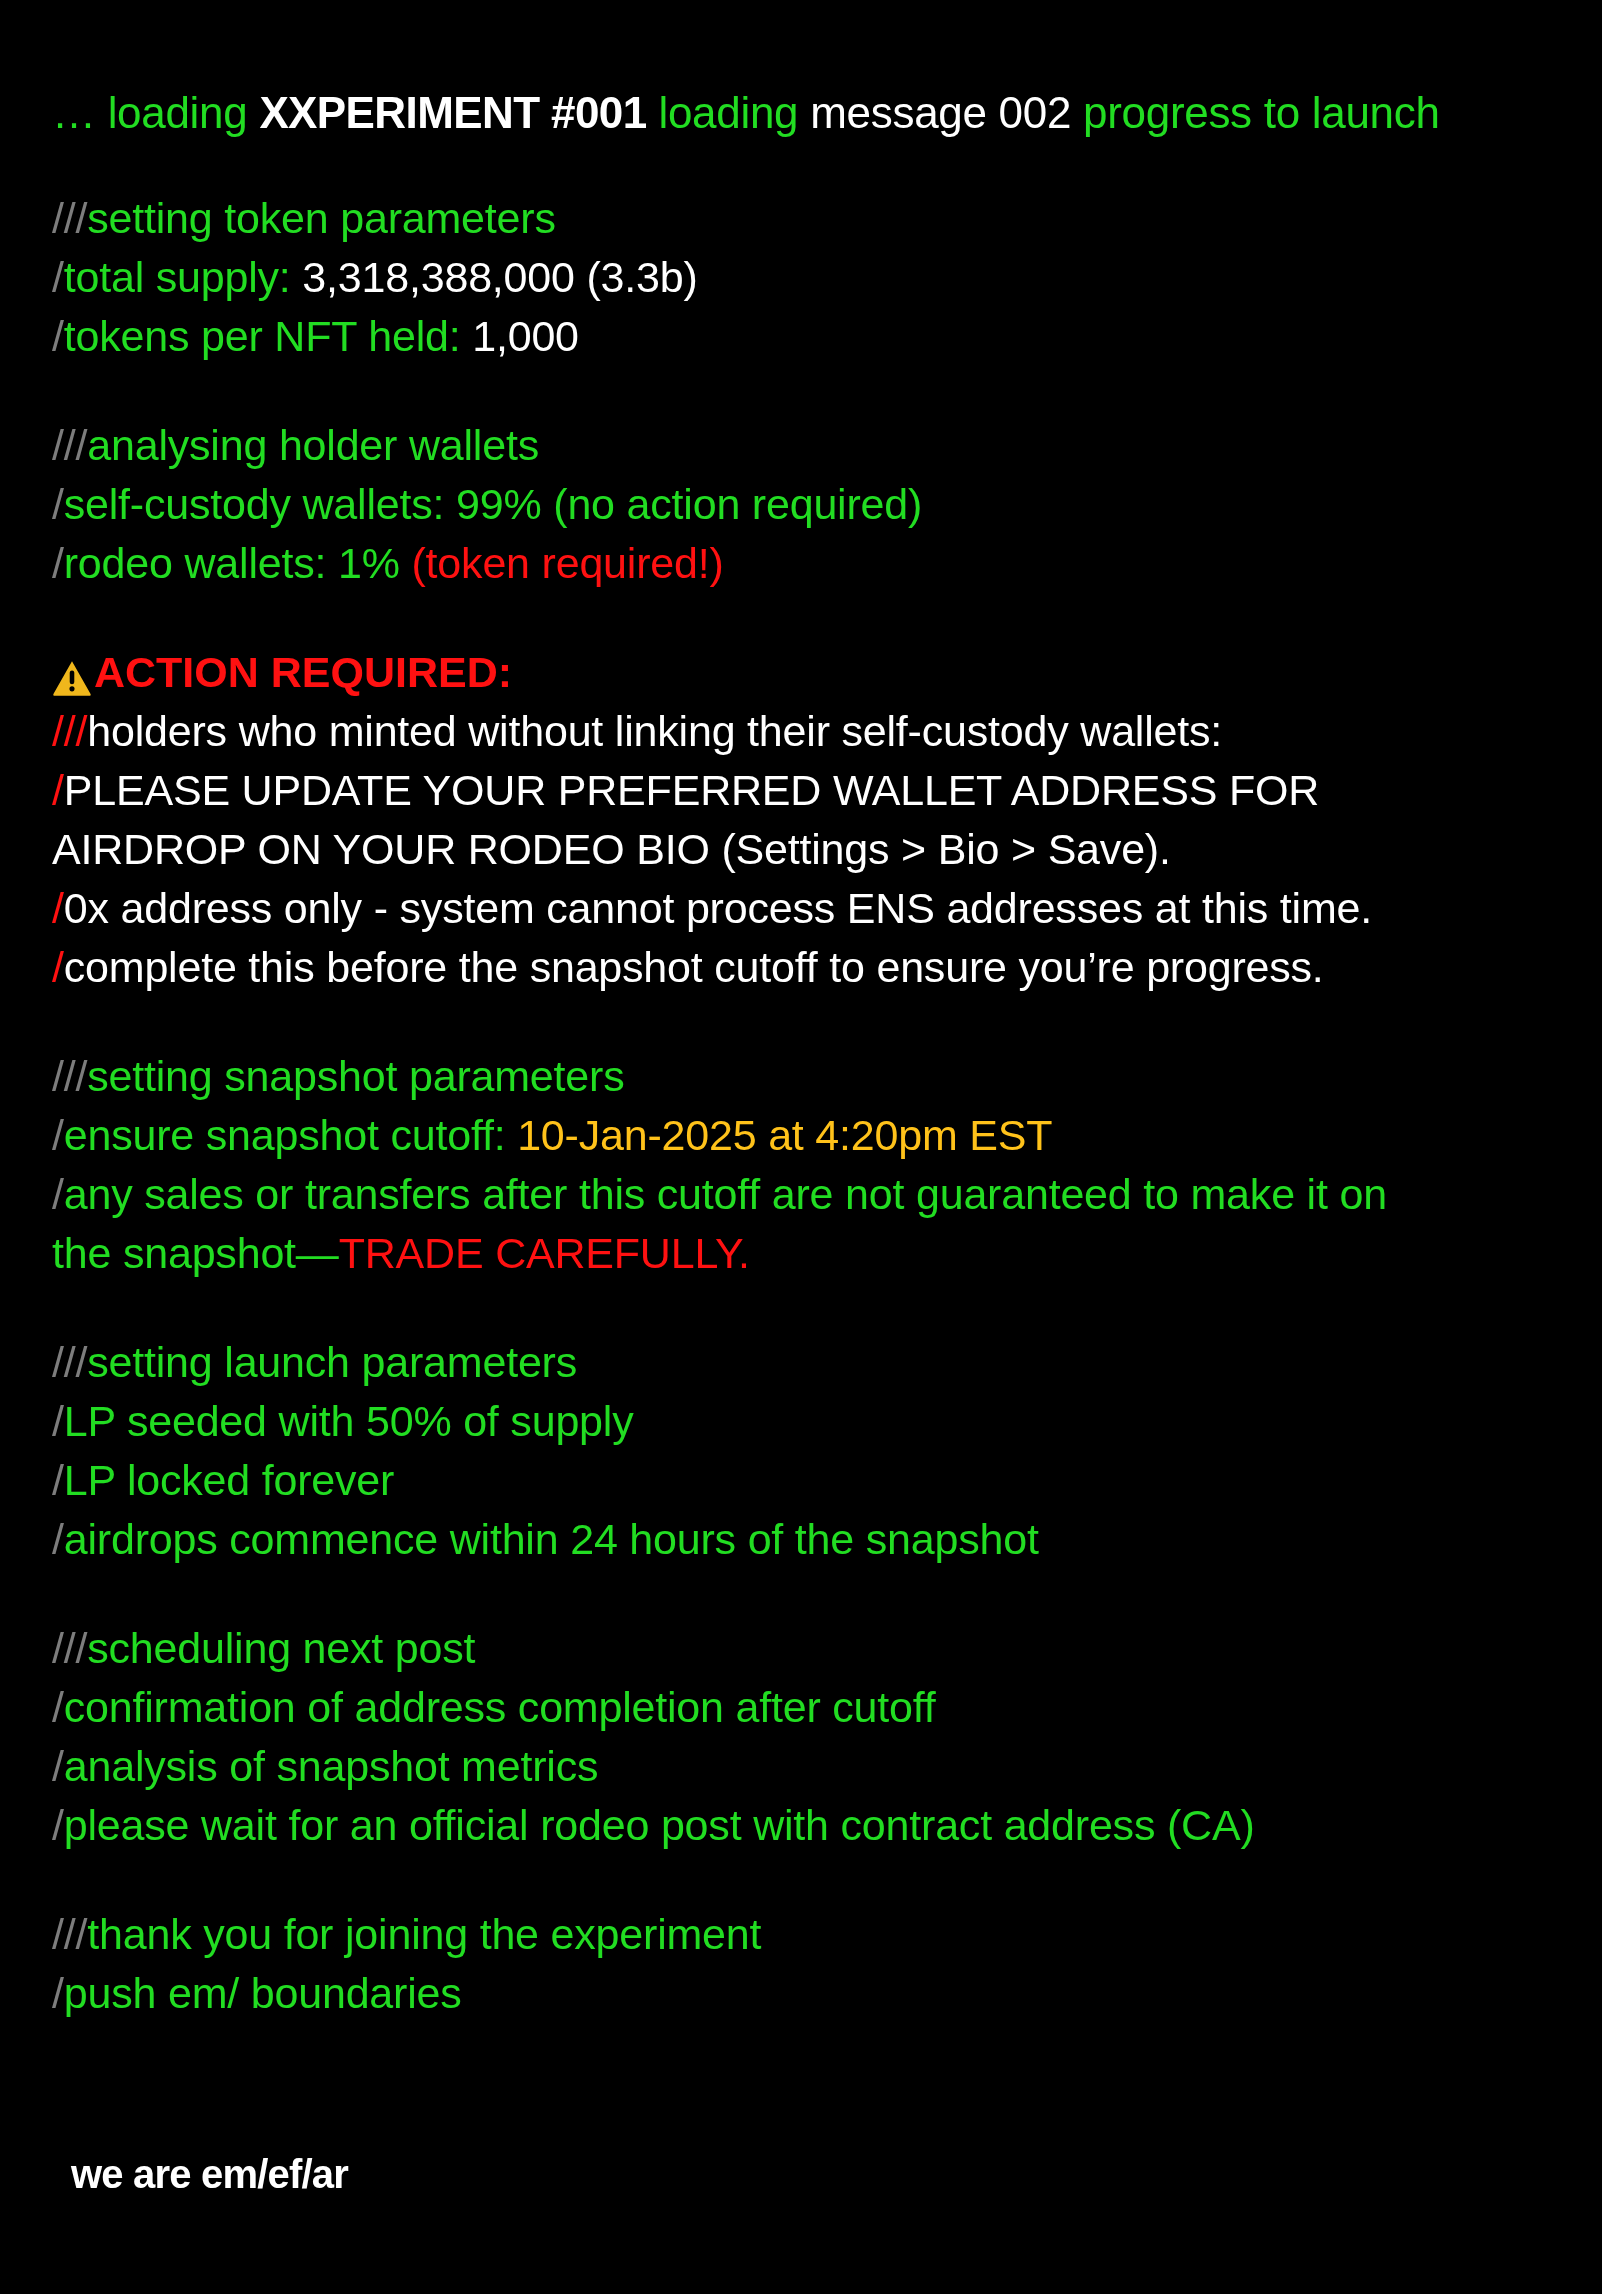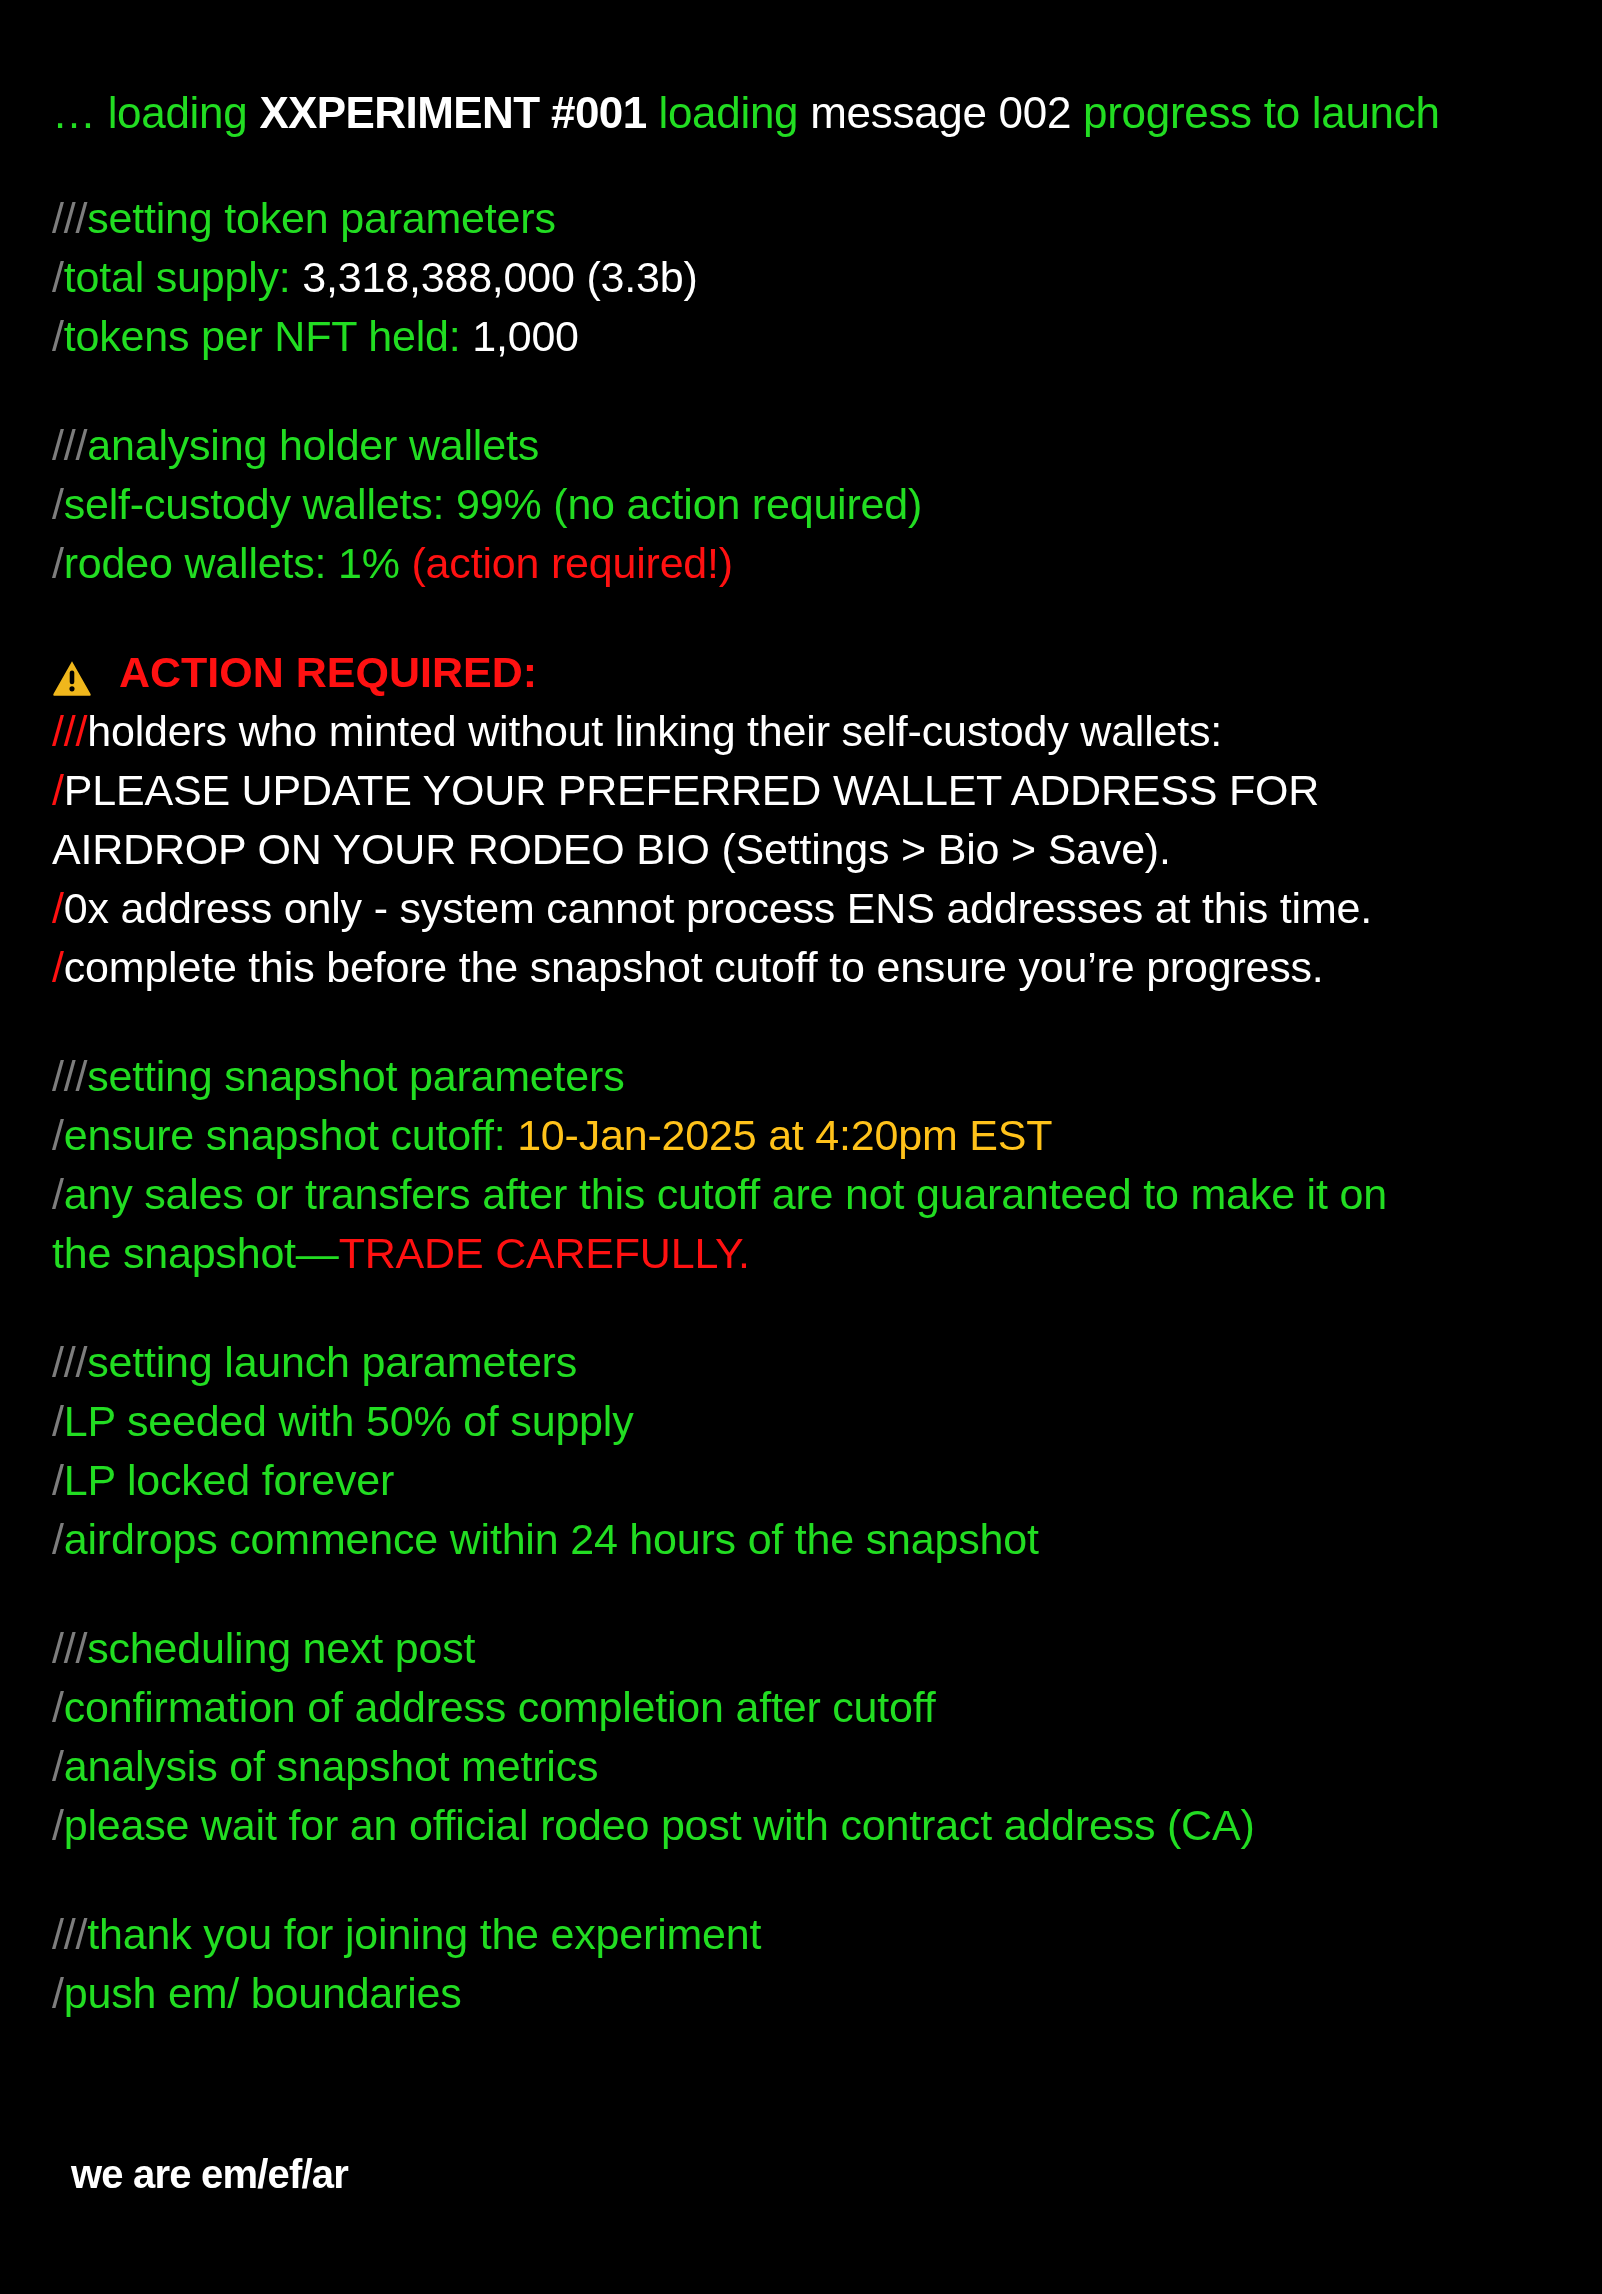--- a/index.html
+++ b/index.html
@@ -58,21 +58,21 @@
   .slr  { color: #ff1111; }   
 
   
   .group { margin: 0 0 50px 0; }
   .group:last-of-type { margin-bottom: 0; }
 
   
   .alert-head {
     display: flex;
     align-items: center;
-    gap: 27px;
+    gap: 2px;
     font-size: 43px;
     line-height: 59px;
     margin: 0;
   }
   .alert-head .alert-title {
     font-weight: bold;
     color: #ff1111;
     letter-spacing: 0px;
   }
   .warn-icon {
@@ -118,21 +118,21 @@
   </div>
 
   <div class="group">
     <p class="line">
       <span class="sl">///</span><span class="g">analysing holder wallets</span>
     </p>
     <p class="line">
       <span class="sl">/</span><span class="g">self-custody wallets: 99% (no action required)</span>
     </p>
     <p class="line">
-      <span class="sl">/</span><span class="g">rodeo wallets: 1% </span><span class="r">(action required!)</span>
+      <span class="sl">/</span><span class="g">rodeo wallets: 1% </span><span class="r">(token required!)</span>
     </p>
   </div>
 
   <div class="group">
     <p class="alert-head">
       <span class="warn-icon">
         <svg viewBox="0 0 42 42" width="40" height="40" aria-hidden="true">
           <path d="M21 3.5 L40.2 37.2 Q41.6 39.6 38.9 39.6 L3.1 39.6 Q0.4 39.6 1.8 37.2 Z" fill="#f0b71c"></path>
           <rect x="18.6" y="13.2" width="4.8" height="14.4" rx="2.4" fill="#000000"></rect>
           <circle cx="21" cy="32.4" r="2.7" fill="#000000"></circle>

